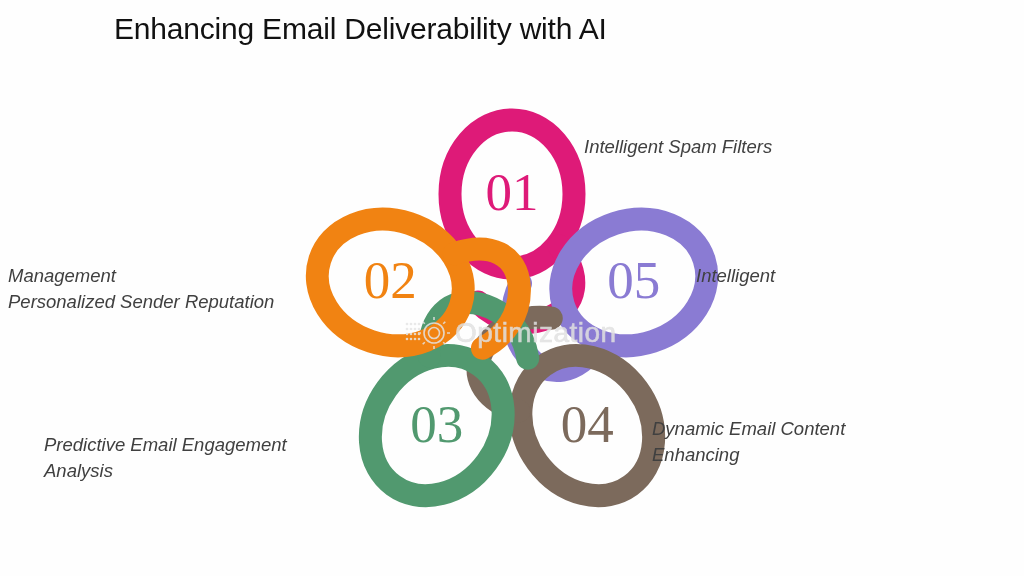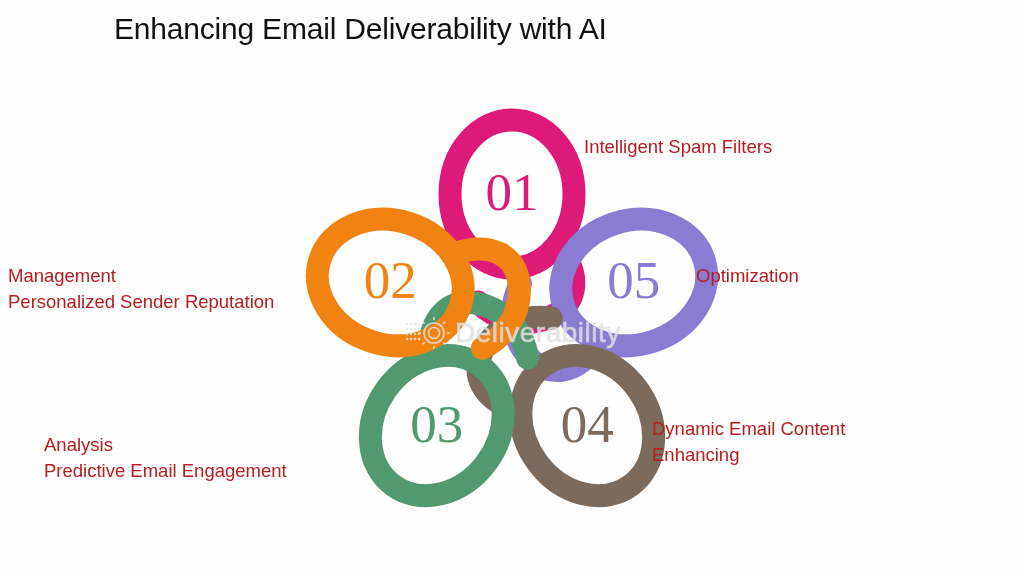--- a/index.html
+++ b/index.html
@@ -40,23 +40,24 @@
     left: 0;
     top: 0;
     width: 1024px;
     height: 576px;
   }
   
   .callout {
     position: absolute;
     font-size: 18.5px;
     line-height: 26px;
-    color: #b91c1c;
+    color: #404040;
     font-family: "Liberation Sans", sans-serif;
     font-weight: 400;
+    font-style: italic;
   }
   .callout .line { display: block; white-space: nowrap; }
   #callout-01 { left: 584px; top: 134px; }
   #callout-02 { left: 8px;   top: 263px; }
   #callout-05 { left: 696px; top: 263px; }
   #callout-03 { left: 44px;  top: 432px; }
   #callout-04 { left: 652px; top: 416px; }
 
   
   #watermark {
@@ -137,26 +138,26 @@
   <div class="callout" id="callout-01">
     <span class="line">Intelligent Spam Filters</span>
   </div>
 
   <div class="callout" id="callout-02">
     <span class="line">Management</span>
     <span class="line">Personalized Sender Reputation</span>
   </div>
 
   <div class="callout" id="callout-05">
-    <span class="line">Optimization</span>
+    <span class="line">Intelligent</span>
   </div>
 
   <div class="callout" id="callout-03">
+    <span class="line">Predictive Email Engagement</span>
     <span class="line">Analysis</span>
-    <span class="line">Predictive Email Engagement</span>
   </div>
 
   <div class="callout" id="callout-04">
     <span class="line">Dynamic Email Content</span>
     <span class="line">Enhancing</span>
   </div>
 
   <div id="watermark">
     <svg width="46" height="34" viewBox="0 0 46 34" xmlns="http://www.w3.org/2000/svg">
       <g fill="none" stroke="#e4e4e4" stroke-width="1.6">
@@ -178,16 +179,16 @@
         <circle cx="3" cy="18" r="1.3"></circle>
           <circle cx="7" cy="18" r="1.3"></circle>
         <circle cx="11" cy="18" r="1.3"></circle>
           <circle cx="15" cy="18" r="1.3"></circle>
         <circle cx="3" cy="23" r="1.3"></circle>
           <circle cx="7" cy="23" r="1.3"></circle>
         <circle cx="11" cy="23" r="1.3"></circle>
           <circle cx="15" cy="23" r="1.3"></circle>
       </g>
     </svg>
-    <span class="wm-text">Deliverability</span>
+    <span class="wm-text">Optimization</span>
   </div>
 
 </div>
 
 </body></html>

